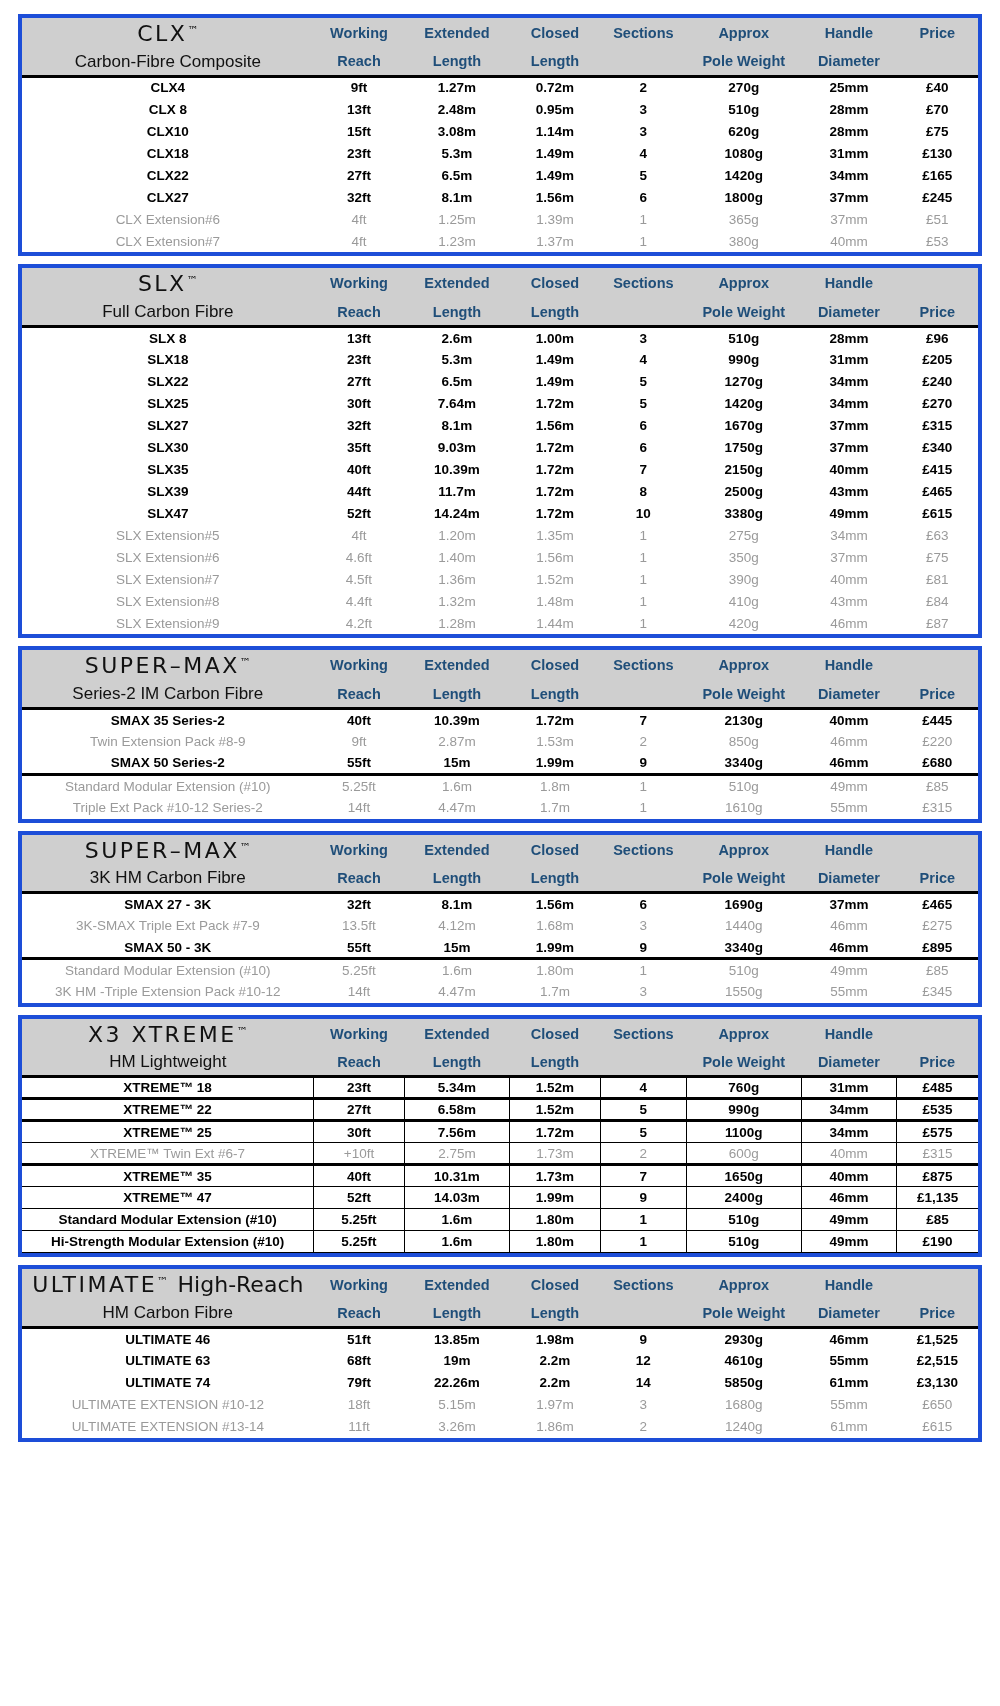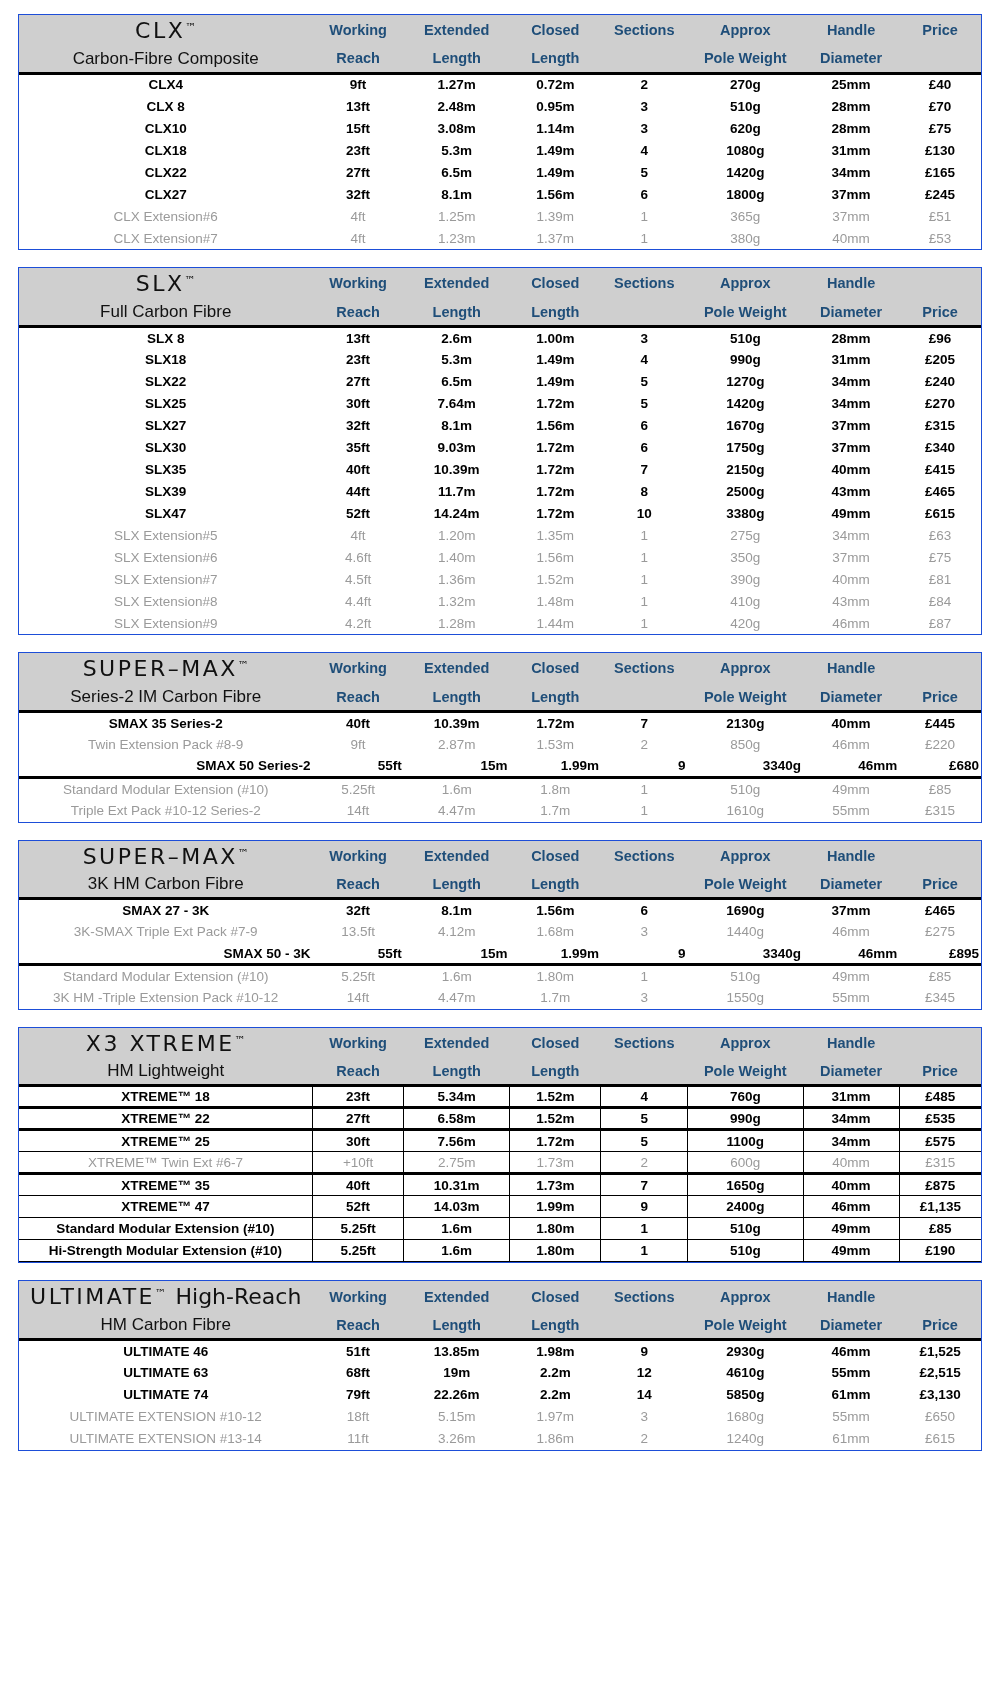--- a/index.html
+++ b/index.html
@@ -6,22 +6,22 @@
   html, body {
     margin: 0; padding: 0;
     background: #ffffff;
     width: 1000px;
   }
   body {
     font-family: "Liberation Sans", sans-serif;
     padding: 14px 18px 10px 18px;
   }
   .product-table {
-    border: 1px solid #1d4ed8;
-    margin-bottom: 17px;
+    border: 4px solid #1d4ed8;
+    margin-bottom: 8px;
     width: 100%;
   }
   table.grid {
     width: 100%;
     border-collapse: collapse;
     table-layout: fixed;
   }
   .hdr-row td {
     background: #cfcfcf;
     color: #1f4e79;
@@ -63,21 +63,21 @@
     font-size: 13.5px;
     padding: 2px 2px;
     height: 22px;
     color: #000;
     font-weight: bold;
     white-space: nowrap;
     overflow: hidden;
   }
   tr.data td.name { font-weight: bold; }
   tr.data.dim td { color: #9a9a9a; font-weight: normal; }
-  tr.rule-below td { border-bottom: 3px solid #000; text-align: right; }
+  tr.rule-below td { border-bottom: 3px solid #000; }
   
   table.boxed tr.data td { border: 1px solid #000; }
   table.boxed tr.data td:first-child { border-left: none; }
   table.boxed tr.data td:last-child { border-right: none; }
   table.boxed tr.thick-below td { border-bottom: 3px solid #000; }
 </style>
 </head>
 <body>
 
 <div id="root">

